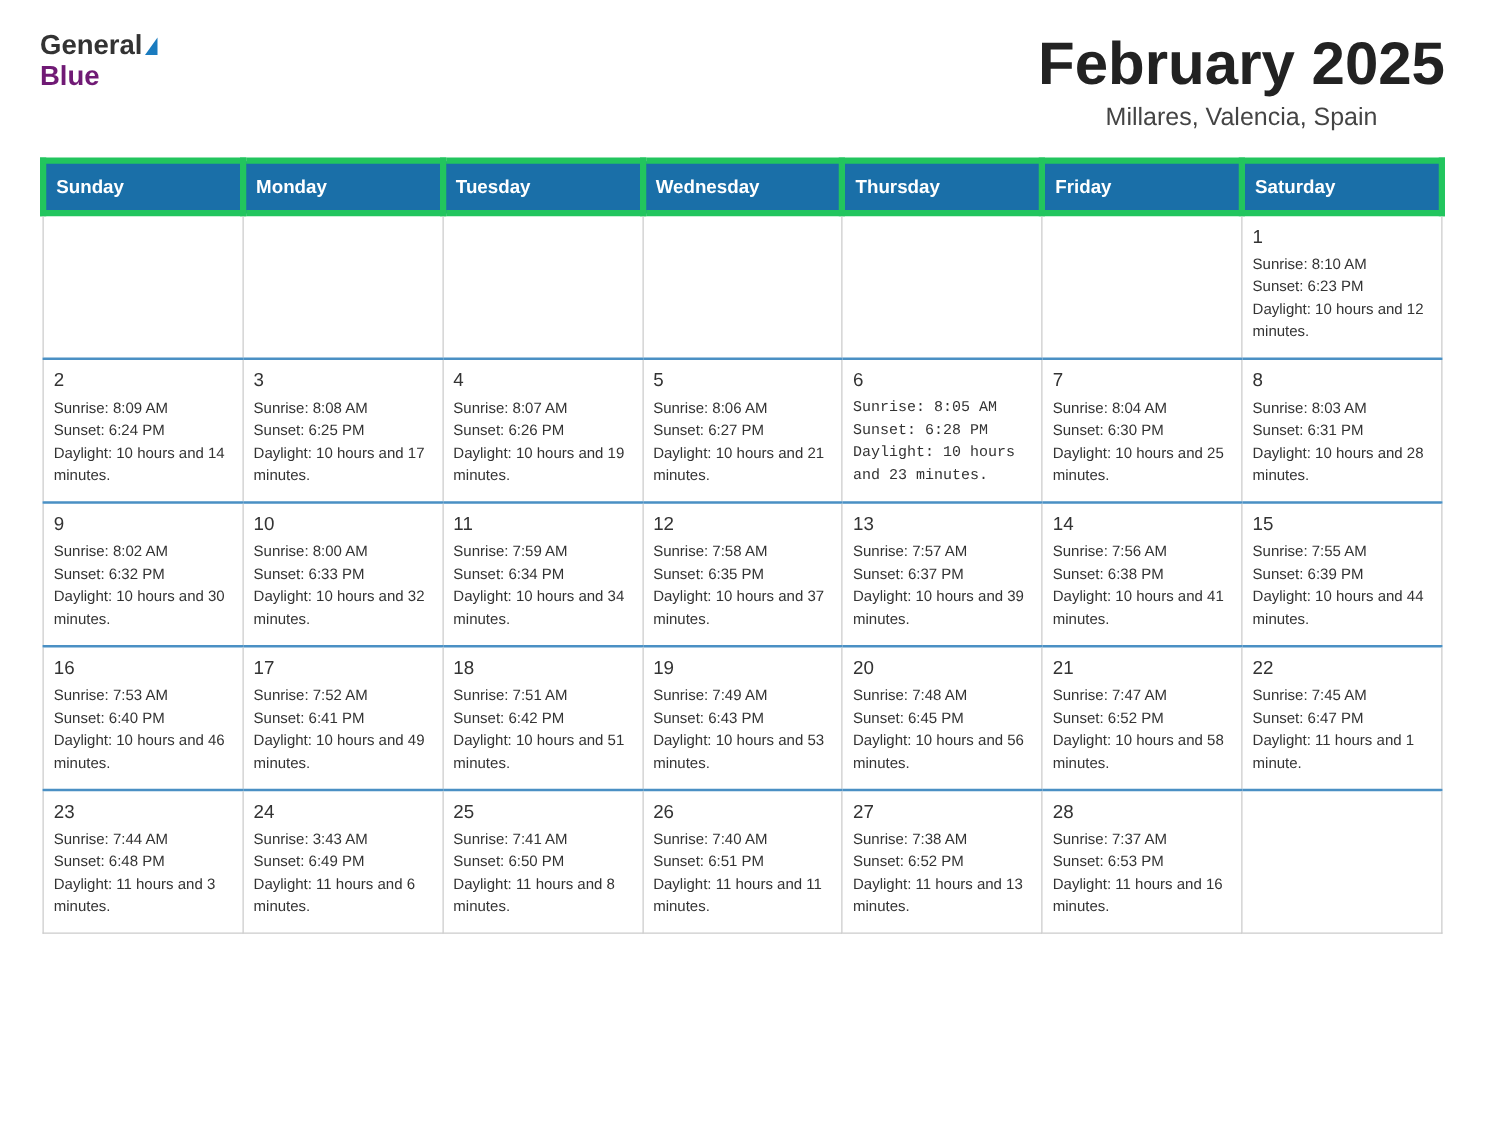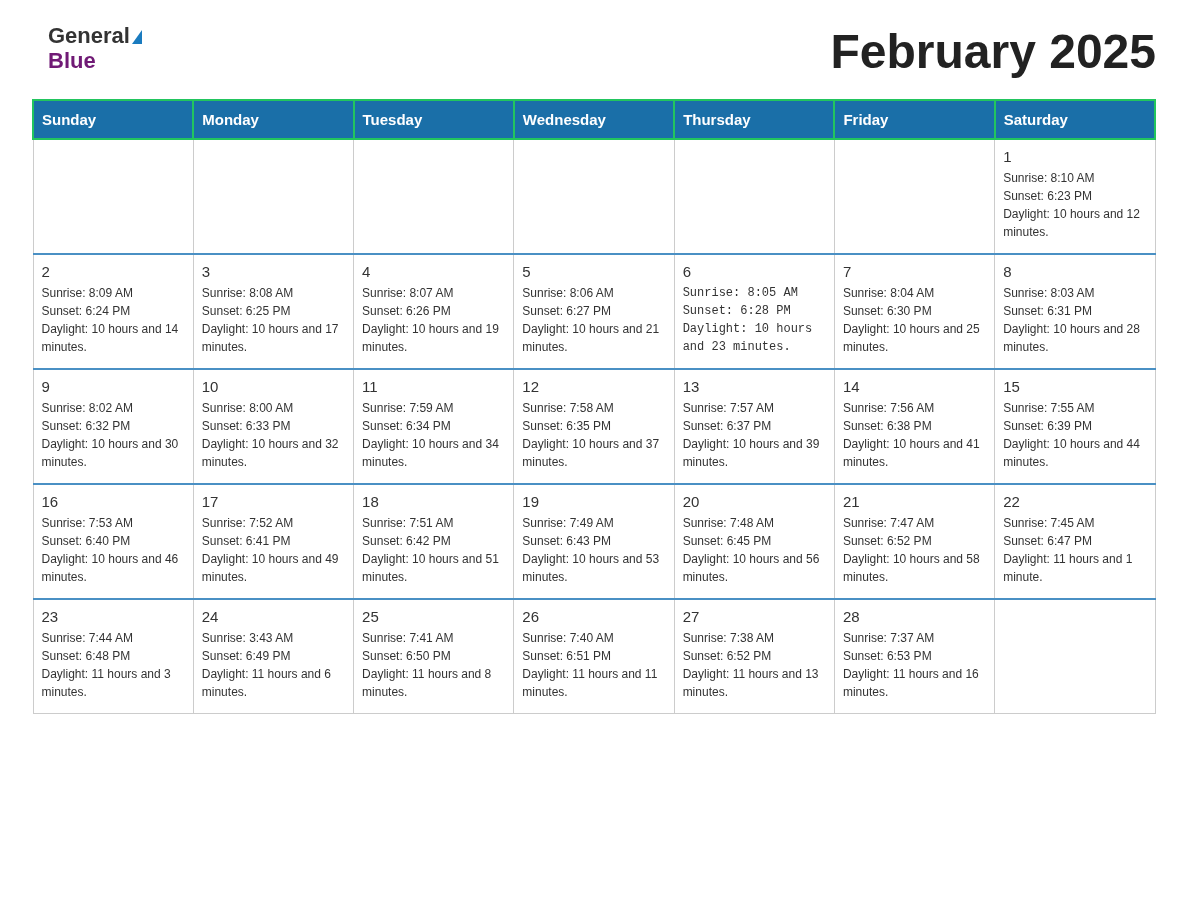--- a/index.html
+++ b/index.html
@@ -7,21 +7,20 @@
       font-family: Arial, sans-serif;
       background: #fff;
       color: #333;
       padding: 24px 32px;
     }
     .header-area {
       display: flex;
       justify-content: space-between;
       align-items: flex-start;
       margin-bottom: 20px;
-      margin-left: 16px;
     }
     .logo-area {
       display: flex;
       flex-direction: column;
       align-items: flex-start;
     }
     .logo-text {
       font-size: 22px;
       font-weight: bold;
       color: #333;
@@ -58,21 +57,21 @@
       width: 100%;
       border-collapse: collapse;
     }
     .calendar-table thead th {
       background-color: #1a6fa8;
       color: #fff;
       padding: 10px 8px;
       font-size: 15px;
       font-weight: bold;
       text-align: left;
-      border: 2px solid #22c55e;
+      border: 5px solid #22c55e;
     }
     .calendar-table tbody td {
       vertical-align: top;
       padding: 8px 8px 12px 8px;
       border: 1px solid #ccc;
       border-top: 2px solid #4a90c4;
       width: calc(100% / 7);
       min-height: 100px;
       font-size: 12.5px;
       color: #333;
@@ -101,20 +100,21 @@
 
 <div class="header-area">
   <div class="logo-area">
     <div class="logo-text">
       General<span class="logo-triangle"></span>
     </div>
     <div class="logo-line2">Blue</div>
   </div>
   <div class="title-area">
     <div class="month-title">February 2025</div>
+    <div class="location-subtitle">Millares, Valencia, Spain</div>
   </div>
 </div>
 
 <table class="calendar-table">
   <thead>
     <tr>
       <th>Sunday</th>
       <th>Monday</th>
       <th>Tuesday</th>
       <th>Wednesday</th>

